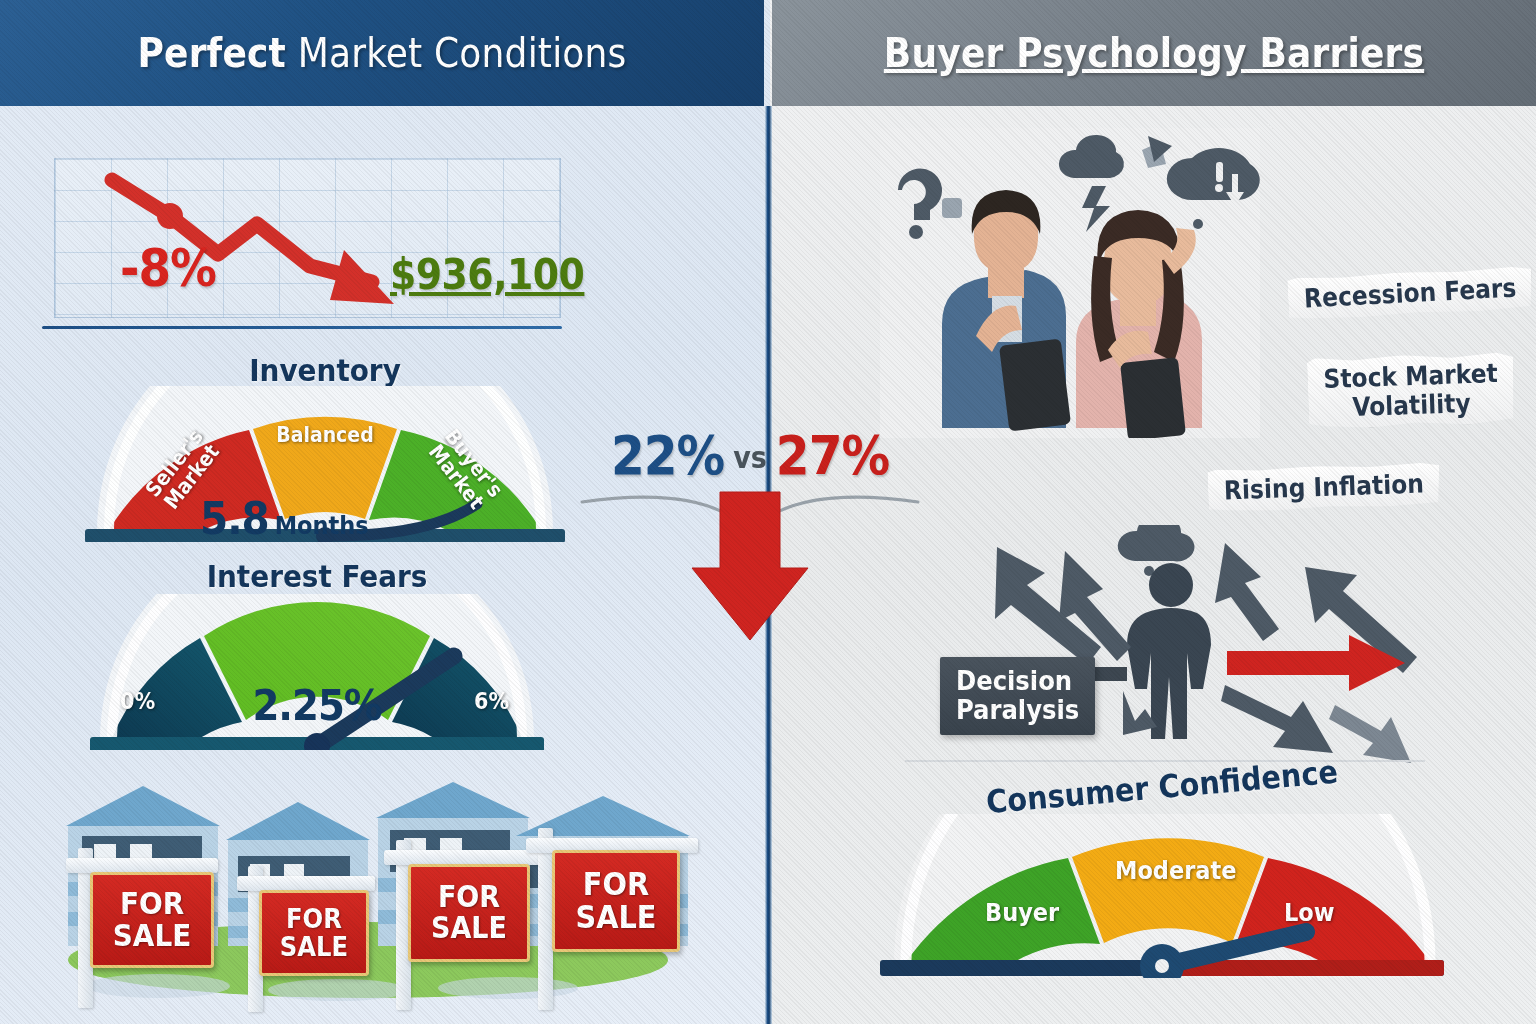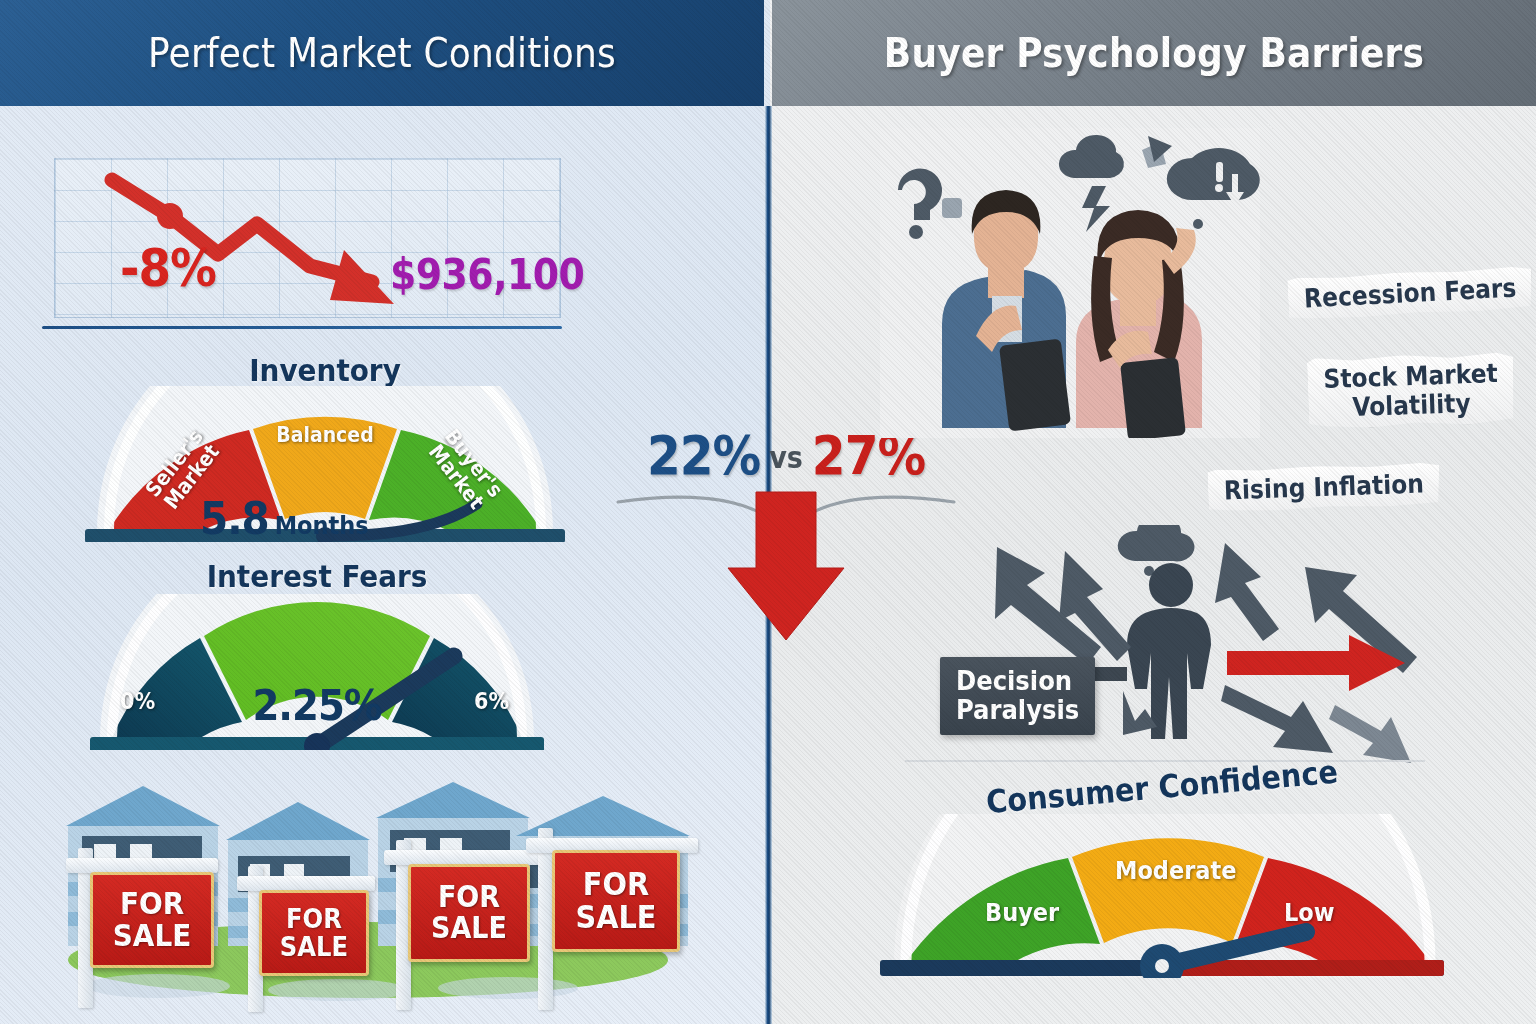--- a/index.html
+++ b/index.html
@@ -36,44 +36,45 @@
   }
   .hdr-right{
     left:772px;width:764px;
     background:linear-gradient(135deg,#8b949c 0%,#78818a 45%,#646d76 100%);
   }
   .hdr-title{
     color:#ffffff;font-size:40px;letter-spacing:.2px;white-space:nowrap;
     text-shadow:2px 2px 3px rgba(0,0,0,.32);
     font-family:"DejaVu Sans Condensed","Liberation Sans",sans-serif;
   }
-  .hdr-title b{font-weight:400;}
+  .hdr-title b{font-weight:700;}
   .hdr-title .thin{font-weight:400;}
-  .hdr-right .hdr-title{font-weight:700;}
+  .hdr-right .hdr-title{font-weight:700;text-decoration:underline;}
 
   
   .chart-card{position:absolute;left:42px;top:158px;width:530px;height:178px;}
   .chart-grid{
     position:absolute;left:12px;top:0;width:505px;height:158px;
     background:
       repeating-linear-gradient(to right,rgba(150,180,210,.42) 0 1px,transparent 1px 56px),
       repeating-linear-gradient(to bottom,rgba(150,180,210,.42) 0 1px,transparent 1px 31px),
       linear-gradient(180deg,#e9f0f8,#e2ebf5);
     border:1px solid rgba(150,180,210,.45);
   }
   .chart-svg{position:absolute;left:0;top:0;width:530px;height:160px;}
   .chart-pct{
     position:absolute;left:78px;top:80px;color:#d9241f;font-size:52px;font-weight:700;
     text-shadow:1px 2px 2px rgba(0,0,0,.18);letter-spacing:-1px;
     font-family:"DejaVu Sans Condensed","Liberation Sans",sans-serif;
   }
   .chart-price{
-    position:absolute;left:348px;top:92px;color:#a21caf;font-size:42px;font-weight:700;
+    position:absolute;left:348px;top:92px;color:#4d7c0f;font-size:42px;font-weight:700;
     text-shadow:1px 2px 2px rgba(0,0,0,.15);letter-spacing:-.5px;
     font-family:"DejaVu Sans Condensed","Liberation Sans",sans-serif;
+    text-decoration:underline;
   }
   .chart-rule{
     position:absolute;left:42px;top:326px;width:520px;height:3px;
     background:linear-gradient(90deg,#1d4f86,#2e6ba8);border-radius:2px;
   }
 
   
   .gauge{position:absolute;}
   .gauge-title{
     position:absolute;width:100%;text-align:center;color:#14365c;font-weight:700;
@@ -148,21 +149,21 @@
     position:absolute;background:linear-gradient(180deg,#d42a23,#b81a16);
     border:3px solid #e8c777;border-radius:4px;
     box-shadow:2px 3px 5px rgba(0,0,0,.28);
     display:flex;flex-direction:column;align-items:center;justify-content:center;
     color:#fff;font-weight:700;line-height:1.02;text-align:center;
     text-shadow:1px 1px 2px rgba(0,0,0,.4);
     font-family:"DejaVu Sans Condensed","Liberation Sans",sans-serif;
   }
 
   
-  .compare{position:absolute;left:616px;top:424px;width:340px;height:230px;}
+  .compare{position:absolute;left:580px;top:424px;width:340px;height:230px;}
   .compare-row{
     position:absolute;left:0;top:0;width:340px;text-align:center;white-space:nowrap;
     font-family:"DejaVu Sans Condensed","Liberation Sans",sans-serif;
   }
   .compare-row .n1{color:#1d4f86;font-size:54px;font-weight:700;letter-spacing:-1px;
     text-shadow:1px 2px 2px rgba(0,0,0,.2);}
   .compare-row .vs{color:#4a545c;font-size:30px;font-weight:700;margin:0 9px;vertical-align:6px;}
   .compare-row .n2{color:#c9201c;font-size:54px;font-weight:700;letter-spacing:-1px;
     text-shadow:1px 2px 2px rgba(0,0,0,.2);}
   .compare svg{position:absolute;left:0;top:50px;}

